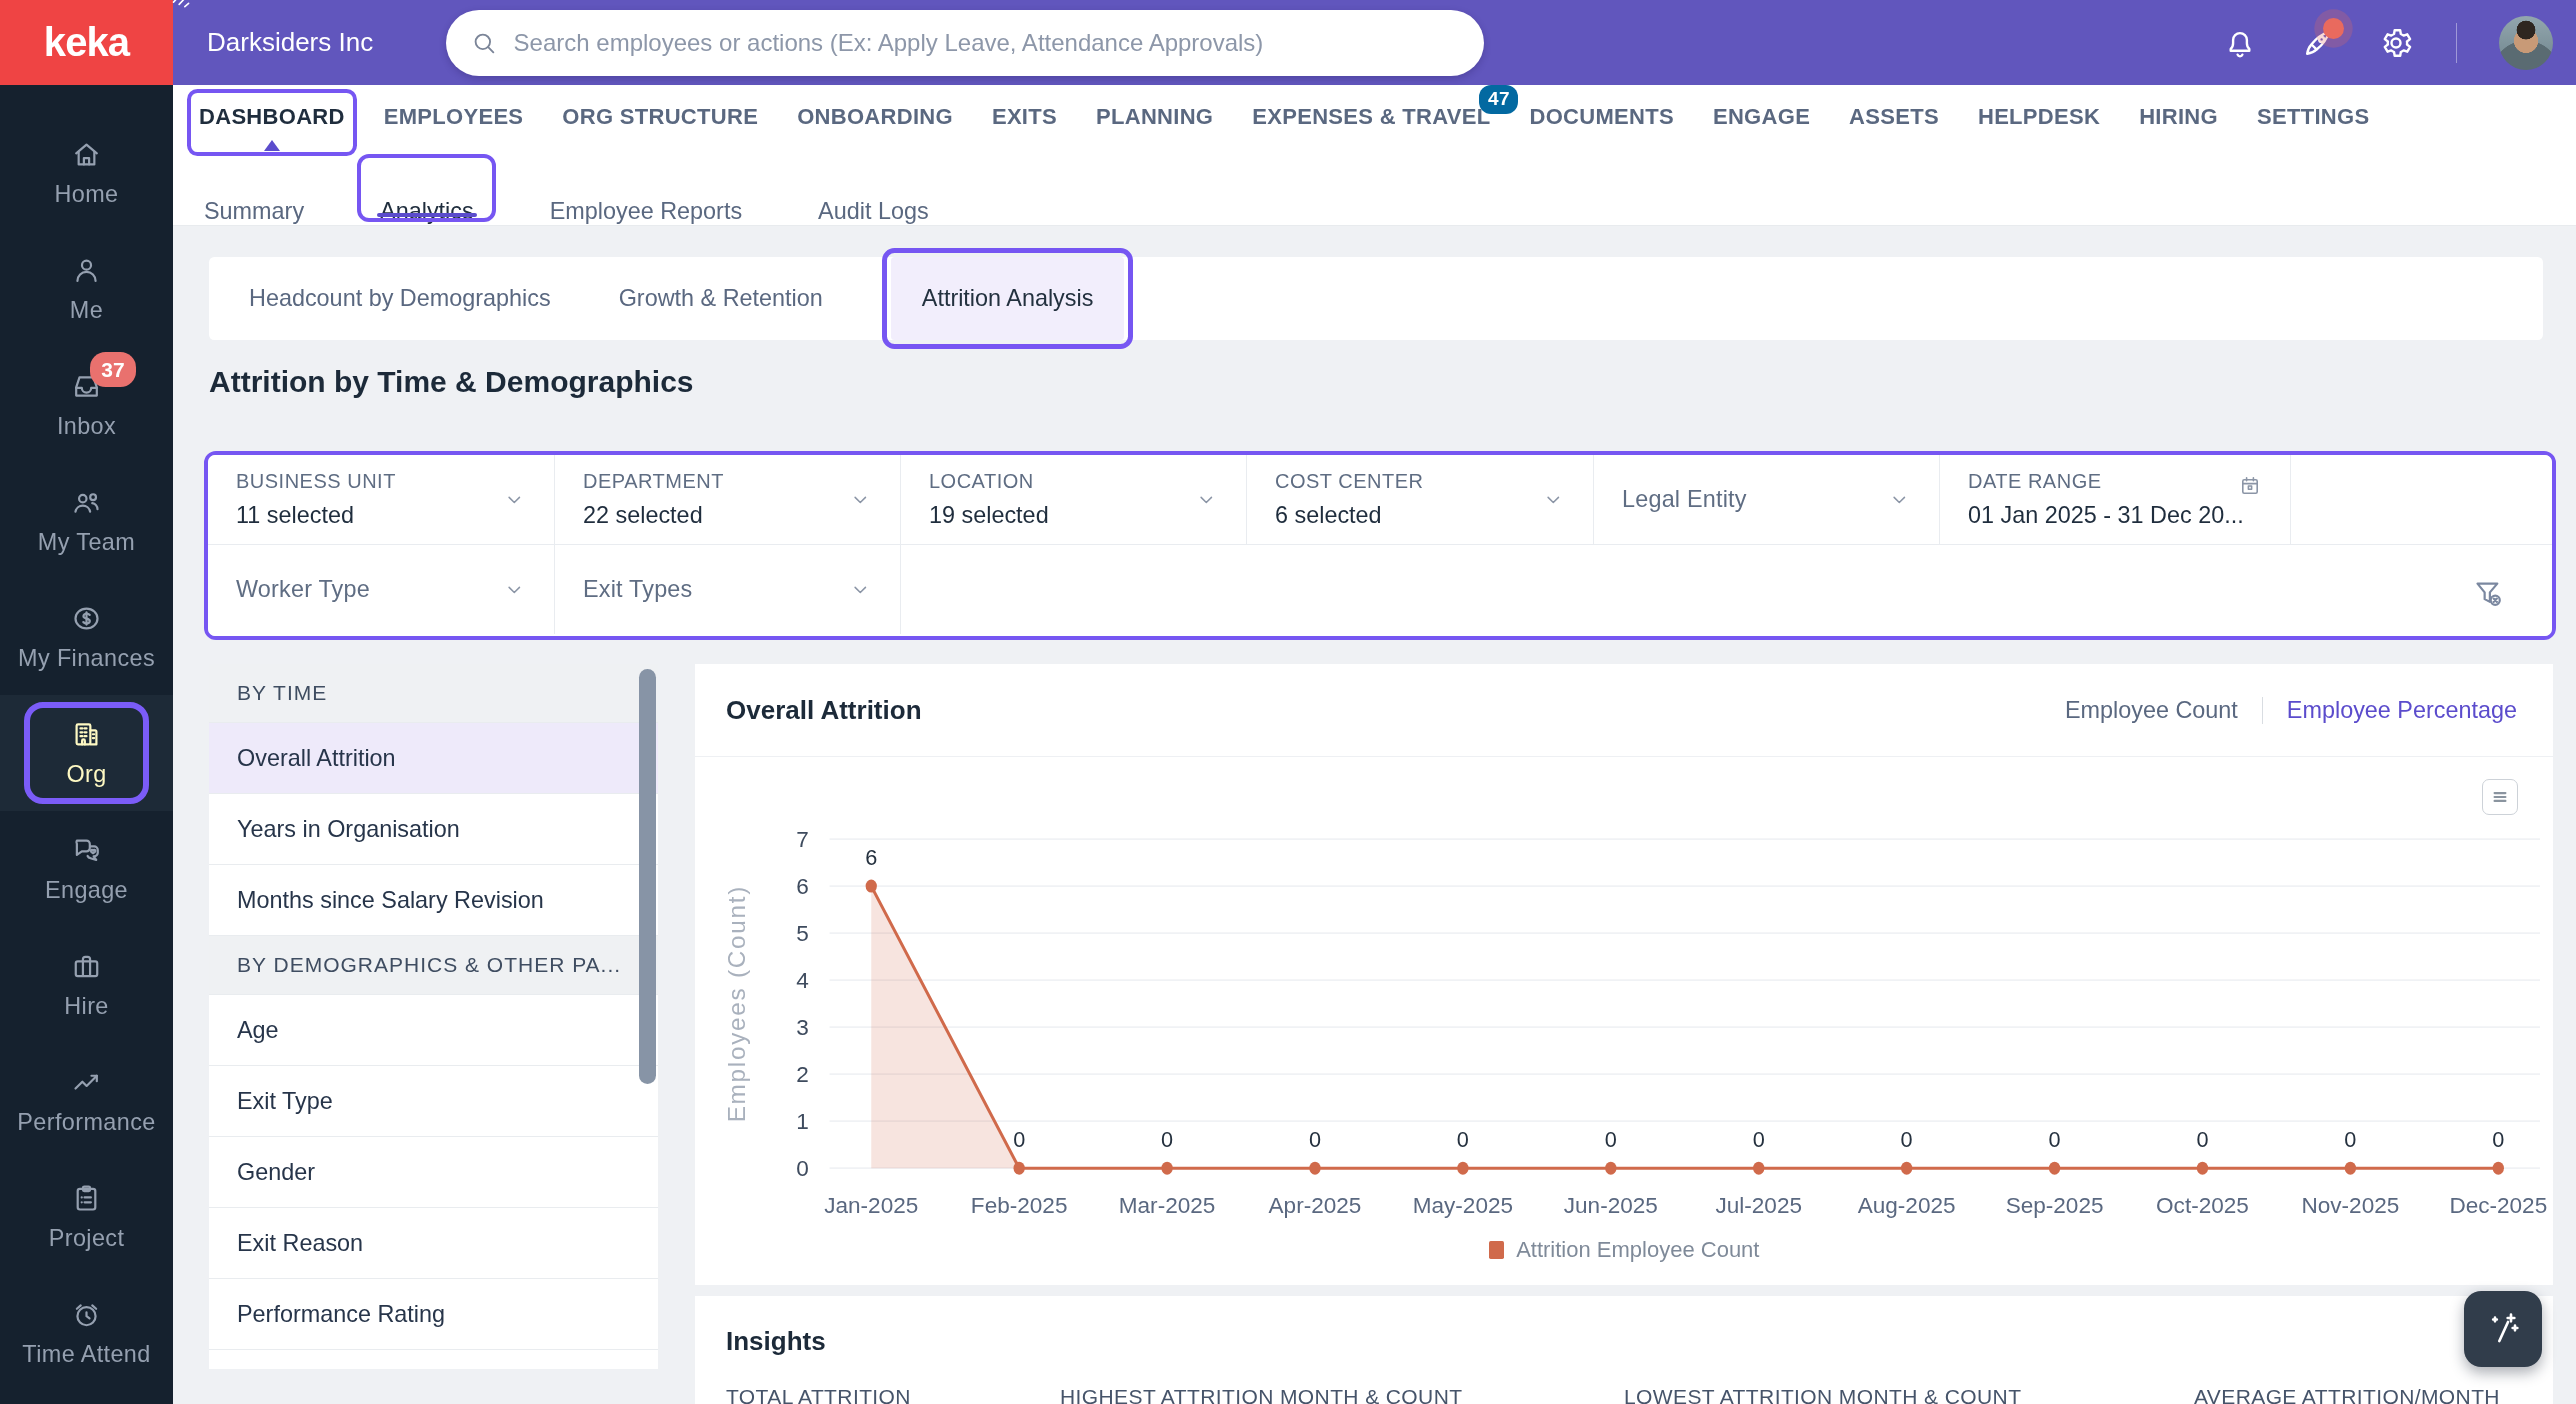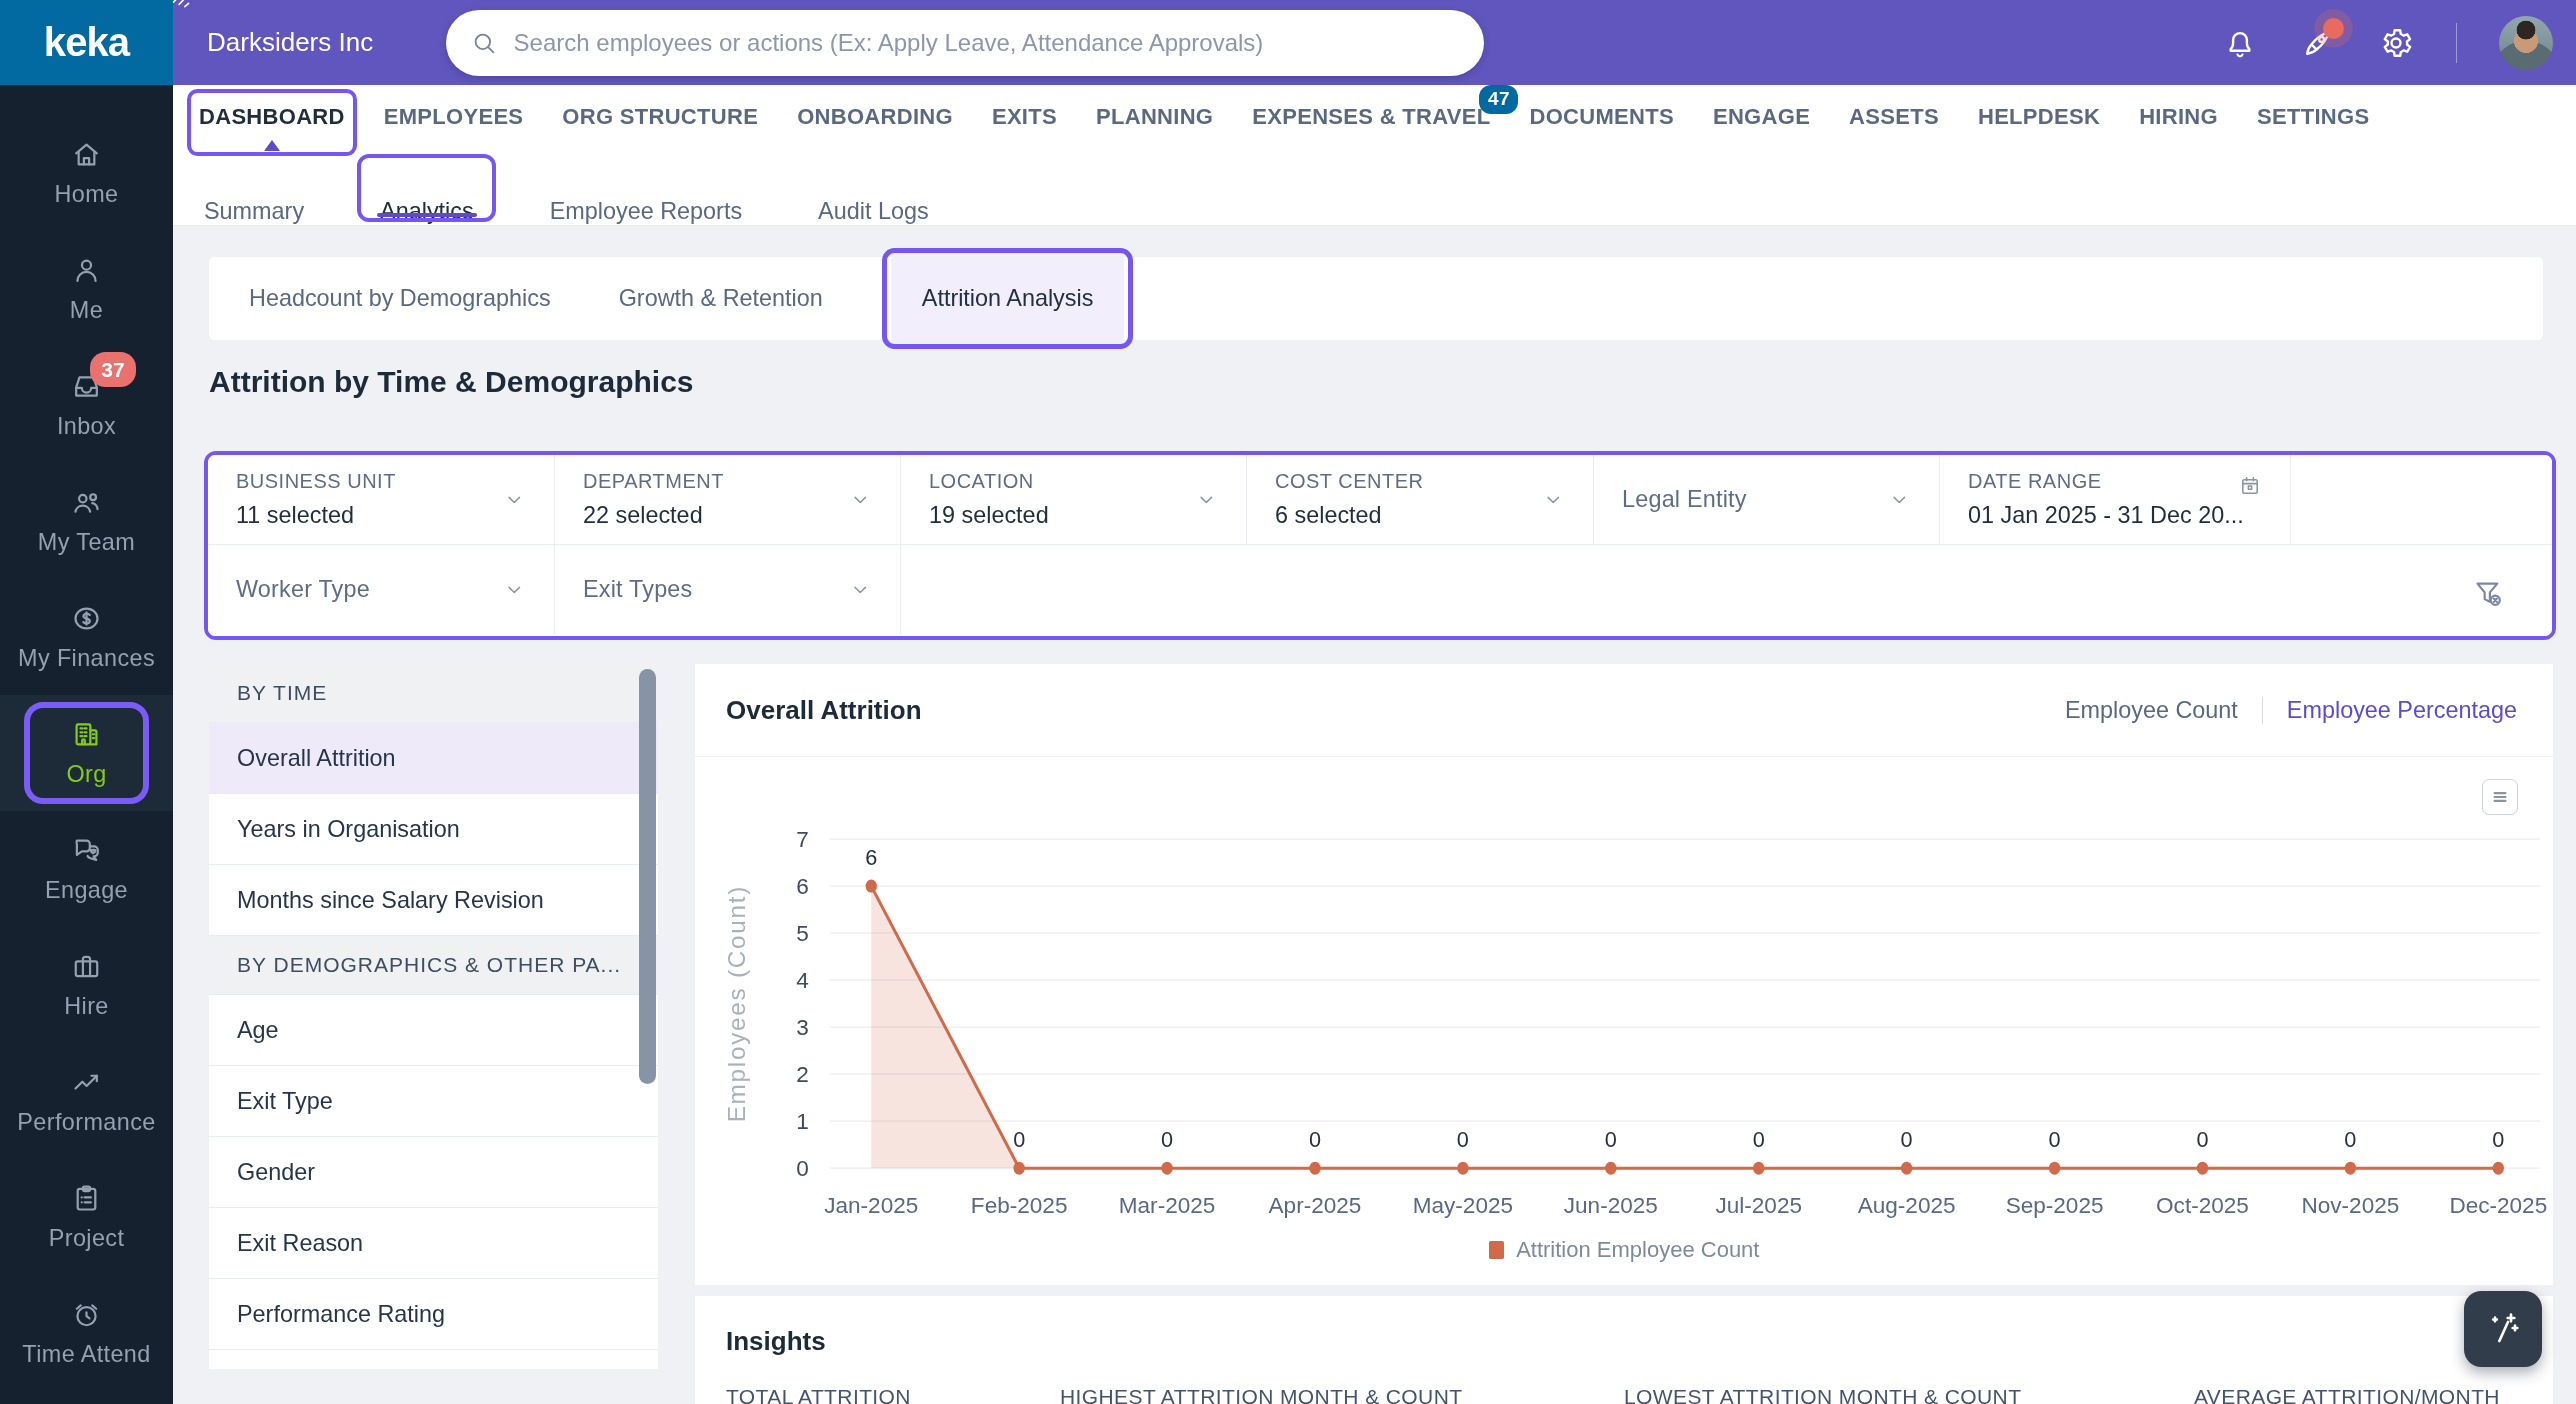--- a/index.html
+++ b/index.html
@@ -3,21 +3,21 @@
 <meta charset="utf-8">
 <style>
   * { margin:0; padding:0; box-sizing:border-box; }
   html,body { width:2576px; height:1405px; overflow:hidden; }
   body { font-family:"Liberation Sans", sans-serif; background:#eff1f4; position:relative; color:#27354a; }
   svg { display:block; }
   .icon svg { width:100%; height:100%; fill:none; stroke:currentColor; stroke-width:1.6; stroke-linecap:round; stroke-linejoin:round; }
 
   
   .topbar { position:absolute; left:0; top:0; width:2576px; height:85px; background:#6156bd; z-index:30; }
-  .logo-box { position:absolute; left:0; top:0; width:173px; height:85px; background:#0369a1; display:flex; align-items:center; justify-content:center; }
+  .logo-box { position:absolute; left:0; top:0; width:173px; height:85px; background:#ef4444; display:flex; align-items:center; justify-content:center; }
   .logo-text { color:#fff; font-size:40px; font-weight:800; letter-spacing:-0.9px; position:relative; }
   .logo-spark { position:absolute; right:-22.6px; top:-15.6px; width:26px; height:24px; color:#fff; }
   .company { position:absolute; left:207px; top:0; height:85px; display:flex; align-items:center; color:#fff; font-size:26px; }
   .search { position:absolute; left:446px; top:9.6px; width:1038px; height:66px; background:#fff; border-radius:33px; display:flex; align-items:center; padding:0 24px; gap:15.6px; box-shadow:0 2.6px 7px rgba(30,20,80,.25); }
   .search .icon { width:28px; height:28px; color:#7b8598; flex:0 0 auto; }
   .search input { flex:1; border:none; outline:none; font-size:24px; color:#3c4858; font-family:inherit; background:transparent; }
   .search input::placeholder { color:#8d97a9; }
   .top-icons { position:absolute; right:22.6px; top:0; height:85px; display:flex; align-items:center; gap:42px; }
   .top-icon { width:36px; height:36px; color:#fff; position:relative; cursor:pointer; }
   .rocket-dot { position:absolute; top:-7px; right:-8.7px; width:21px; height:21px; border-radius:50%; background:#e96a5e; box-shadow:0 0 0 8.7px rgba(233,106,94,.25); }
@@ -27,21 +27,21 @@
       radial-gradient(circle at 50% 26%, #2e2620 0 19%, rgba(0,0,0,0) 20%),
       radial-gradient(circle at 50% 46%, #c89a77 0 30%, rgba(0,0,0,0) 31%),
       radial-gradient(circle at 50% 108%, #5a6b72 0 52%, rgba(0,0,0,0) 53%),
       linear-gradient(#93a7ae, #6d828b); }
 
   
   .sidebar { position:absolute; left:0; top:85px; width:173px; height:1320px; background:#15212e; z-index:20; padding-top:30px; }
   .side-item { position:relative; height:116px; display:flex; flex-direction:column; align-items:center; justify-content:center; gap:10.4px; color:#95a0b0; cursor:pointer; }
   .side-item .icon { width:33px; height:33px; }
   .side-label { font-size:23.4px; letter-spacing:0.4px; }
-  .side-item.active { background:#1d2a37; color:#84cc16; }
+  .side-item.active { background:#1d2a37; color:#fef9c3; }
   .side-item.annotated::after { content:""; position:absolute; inset:7px 24px; border:6px solid #7b5cf8; border-radius:19px; pointer-events:none; }
   .side-badge { position:absolute; top:5.2px; left:50%; margin-left:3.5px; background:#e9716e; color:#fff; font-size:21px; font-weight:700; line-height:1; padding:7px 11.3px; border-radius:15.6px; }
 
   
   .nav-row { position:absolute; left:173px; top:85px; width:2403px; height:63px; background:#fff; display:flex; align-items:center; padding-left:26px; gap:39px; z-index:10; }
   .nav-item { position:relative; font-size:22px; font-weight:700; color:#5a6880; letter-spacing:0.3px; cursor:pointer; white-space:nowrap; }
   .nav-item.active { color:#1f2d3d; }
   .nav-item.annotated::after { content:""; position:absolute; left:-12px; right:-12px; top:-14.8px; bottom:-26px; border:4.3px solid #7656f2; border-radius:10.4px; pointer-events:none; }
   .caret { position:absolute; left:50%; bottom:-21px; transform:translateX(-50%); width:0; height:0; border-left:8.7px solid transparent; border-right:8.7px solid transparent; border-bottom:11.3px solid #5b4ccc; }
   .nav-badge { position:absolute; top:-19px; right:-28px; background:#0369a1; color:#fff; font-size:19px; font-weight:700; padding:3.5px 8.7px; border-radius:12px; }

